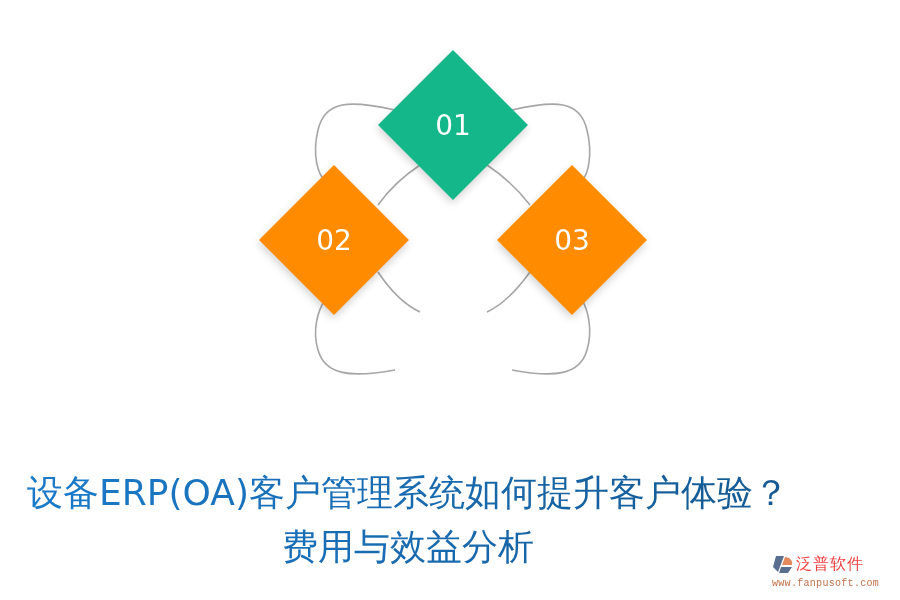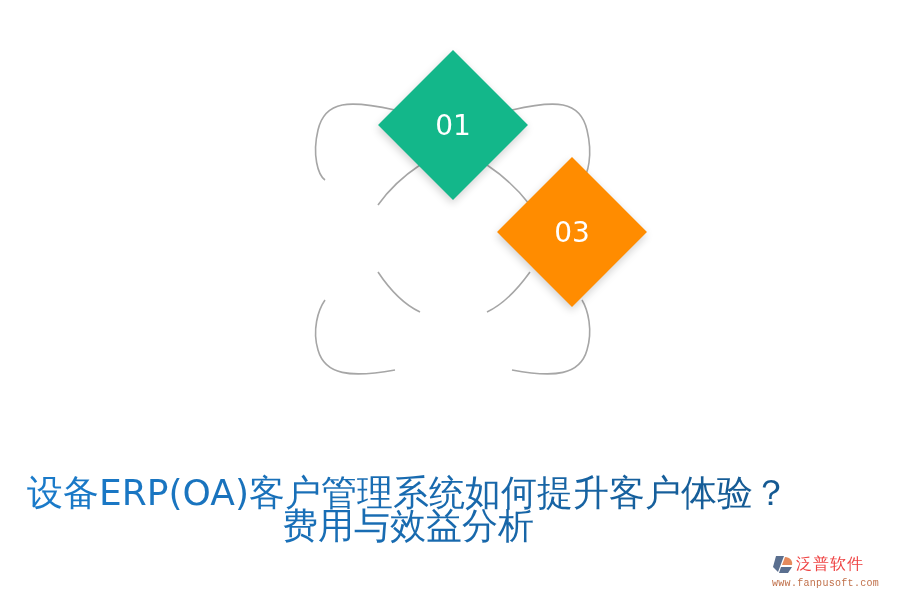--- a/index.html
+++ b/index.html
@@ -3,21 +3,21 @@
 <meta charset="utf-8">
 <style>
   html, body { margin:0; padding:0; background:#ffffff; }
   body { width:900px; height:600px; position:relative; overflow:hidden; font-family:"DejaVu Sans", "Liberation Sans", sans-serif; }
   .diagram { position:absolute; left:0; top:0; width:900px; height:460px; }
   .diamond-wrap { position:absolute; width:150px; height:150px; }
   .diamond { position:absolute; left:22px; top:22px; width:106px; height:106px; transform:rotate(45deg); box-shadow:2px 3px 8px rgba(0,0,0,0.18); }
   .diamond-label { position:absolute; left:0; top:0; width:150px; height:150px; display:flex; align-items:center; justify-content:center; color:#ffffff; font-family:"DejaVu Sans", sans-serif; font-size:28px; letter-spacing:0px; }
   .title { position:absolute; left:0; width:816px; text-align:center; font-family:"DejaVu Sans", sans-serif; font-size:36px; line-height:44px; background:linear-gradient(90deg,#1a7ccc 0%,#1869ad 55%,#14578e 100%); -webkit-background-clip:text; background-clip:text; color:transparent; }
   .title-line1 { top:471px; }
-  .title-line2 { top:504px; }
+  .title-line2 { top:525px; }
   .logo { position:absolute; left:772px; top:551px; width:126px; height:40px; }
   .logo-icon { position:absolute; left:0; top:2px; width:22px; height:22px; }
   .logo-name { position:absolute; left:24px; top:0; font-size:16px; line-height:26px; color:#ef4444; font-family:"DejaVu Sans", sans-serif; letter-spacing:1px; }
   .logo-url { position:absolute; left:0; top:27px; font-size:10px; line-height:12px; color:#c0704a; font-family:Liberation Mono, monospace; letter-spacing:0.3px; }
 </style>
 </head>
 <body>
 
 <div class="diagram">
   <svg width="900" height="460" style="position:absolute;left:0;top:0;">
@@ -33,22 +33,26 @@
       <path d="M 378 272 C 390 290, 405 305, 420 312"></path>
       <path d="M 530 272 C 517 290, 502 305, 487 312"></path>
     </g>
   </svg>
 
   <div class="diamond-wrap" style="left:378px;top:50px;">
     <div class="diamond" style="background:#13b78a;"></div>
     <div class="diamond-label">01</div>
   </div>
 
+  <div class="diamond-wrap" style="left:259px;top:165px;">
+    <div class="diamond" style="background:#ff8c00;"></div>
+    <div class="diamond-label">02</div>
+  </div>
 
-  <div class="diamond-wrap" style="left:497px;top:157px;">
+  <div class="diamond-wrap" style="left:497px;top:165px;">
     <div class="diamond" style="background:#ff8c00;"></div>
     <div class="diamond-label">03</div>
   </div>
 
 </div>
 
 <div class="title title-line1">设备ERP(OA)客户管理系统如何提升客户体验？</div>
 <div class="title title-line2">费用与效益分析</div>
 
 <div class="logo">

